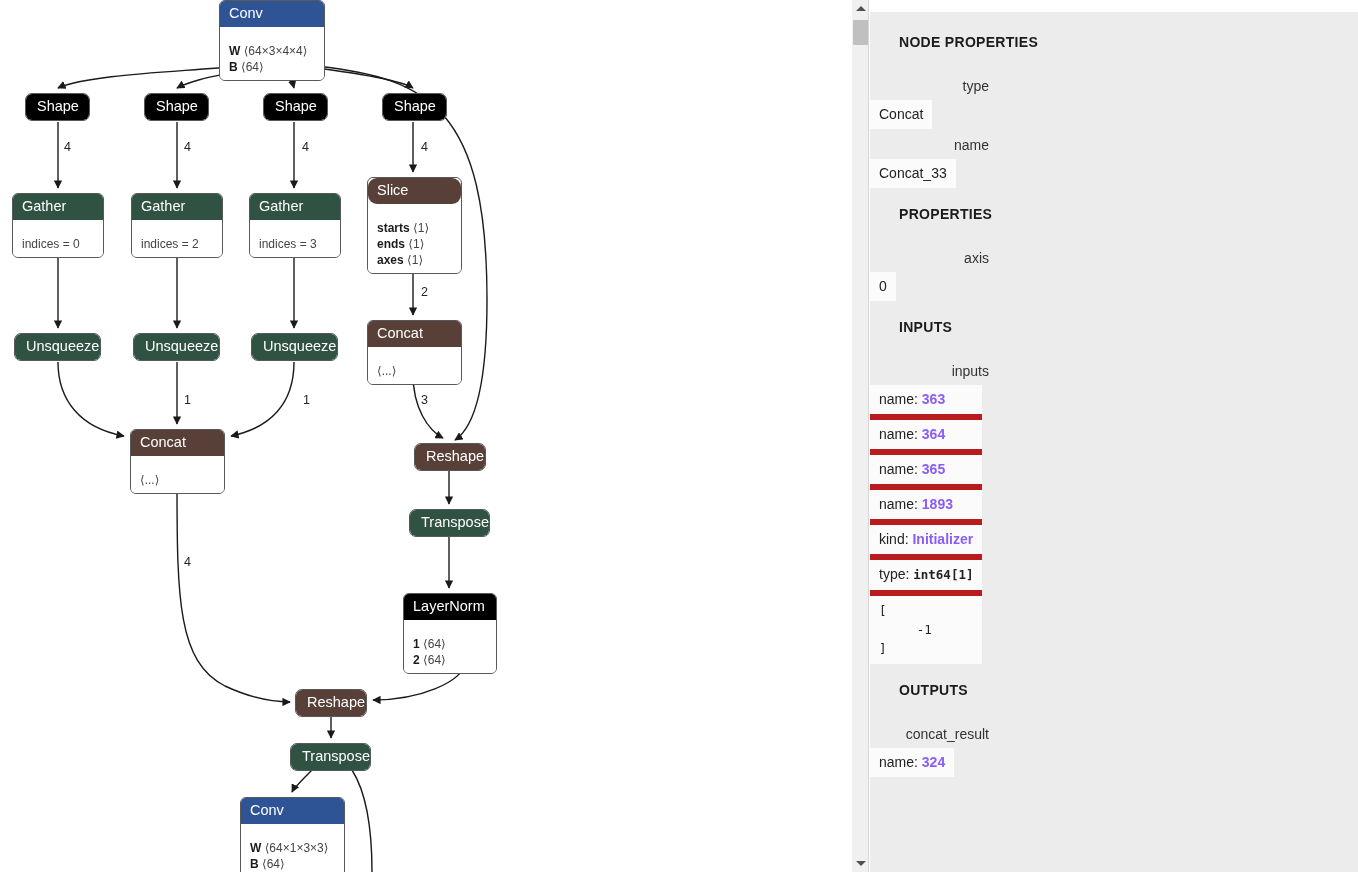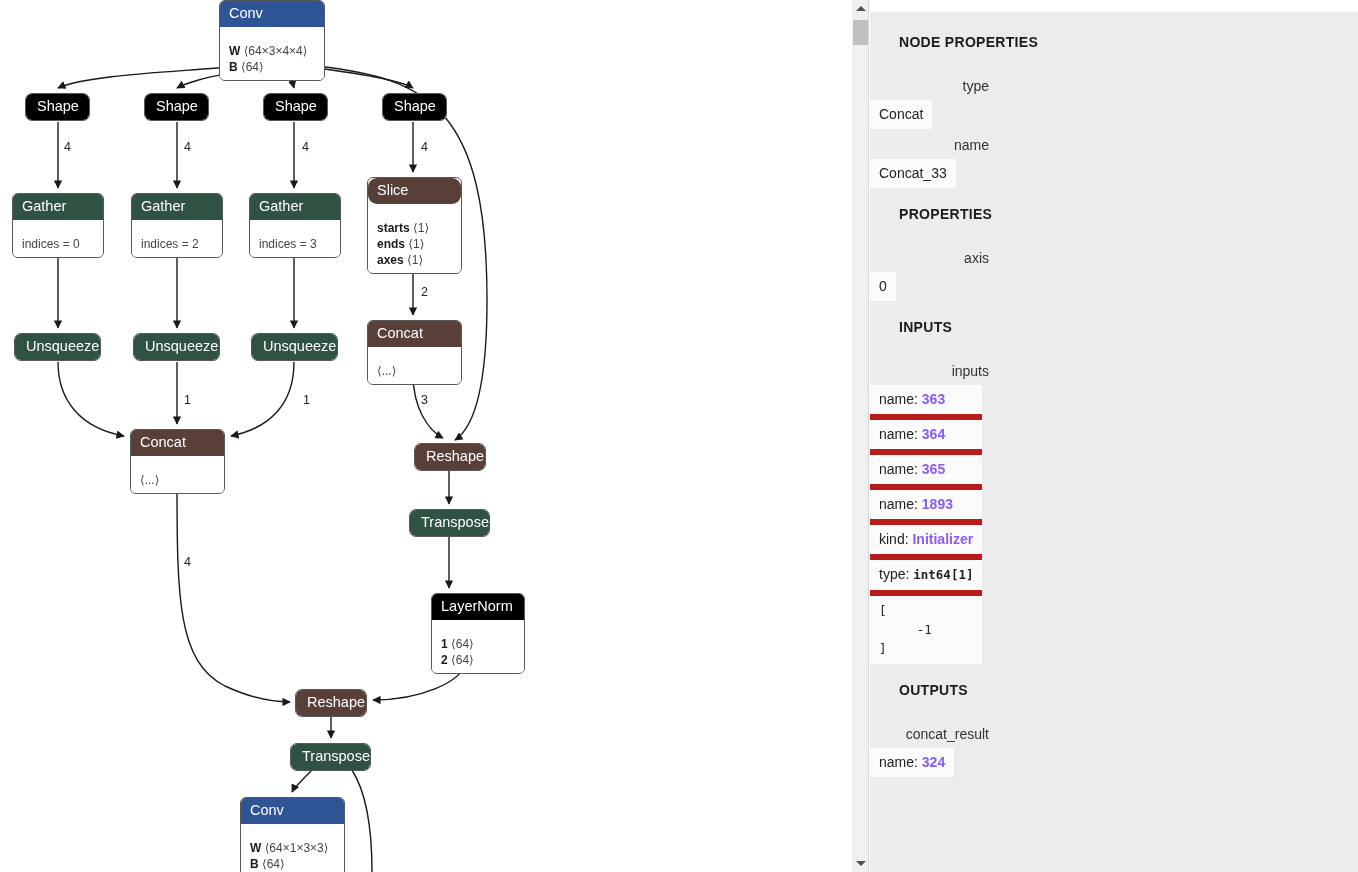--- a/index.html
+++ b/index.html
@@ -262,21 +262,21 @@
           <div class="node-body">
             <div class="attr"><span class="dim">⟨...⟩</span></div>
           </div>
         </div>
         <div class="node simple" style="left: 414px; top: 443px; width: 72px;">
           <div class="node-header" style="background: rgb(88, 64, 57);">Reshape</div>
         </div>
         <div class="node simple" style="left: 409px; top: 509px; width: 81px;">
           <div class="node-header" style="background: rgb(47, 82, 67);">Transpose</div>
         </div>
-        <div class="node" style="left: 403px; top: 593px; width: 94px; margin-left: 28px;">
+        <div class="node" style="left: 403px; top: 593px; width: 94px;">
           <div class="node-header" style="background: rgb(0, 0, 0);">LayerNorm</div>
           <div class="node-body">
             <div class="attr"><b>1</b> <span class="dim">⟨64⟩</span></div>
             <div class="attr"><b>2</b> <span class="dim">⟨64⟩</span></div>
           </div>
         </div>
         <div class="node simple" style="left: 295px; top: 689px; width: 72px;">
           <div class="node-header" style="background: rgb(88, 64, 57);">Reshape</div>
         </div>
         <div class="node simple" style="left: 290px; top: 743px; width: 81px;">

